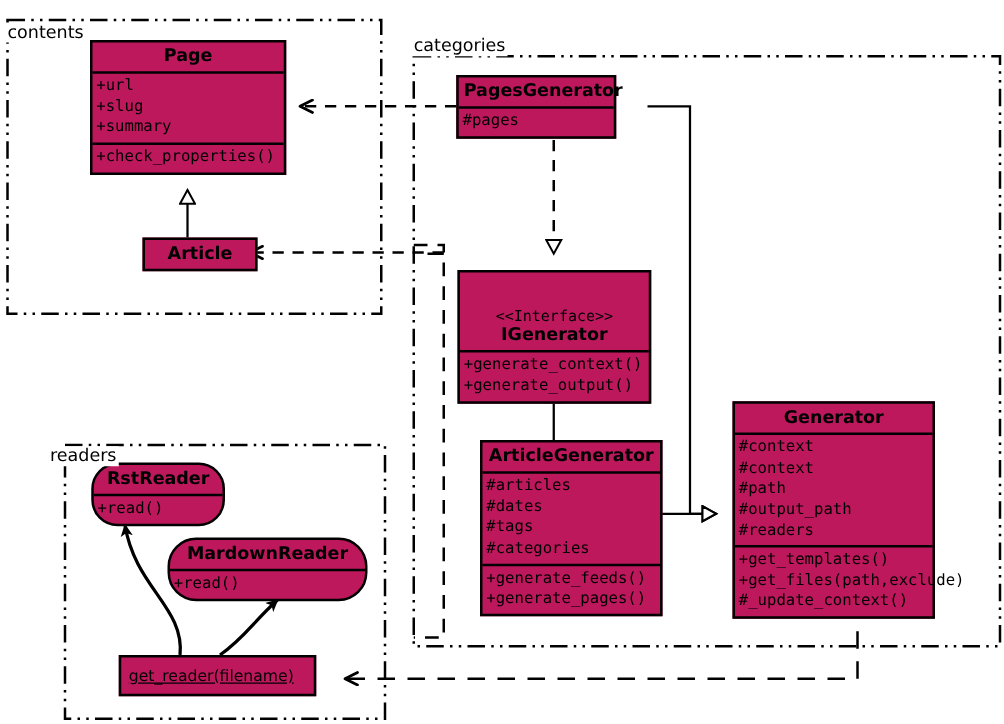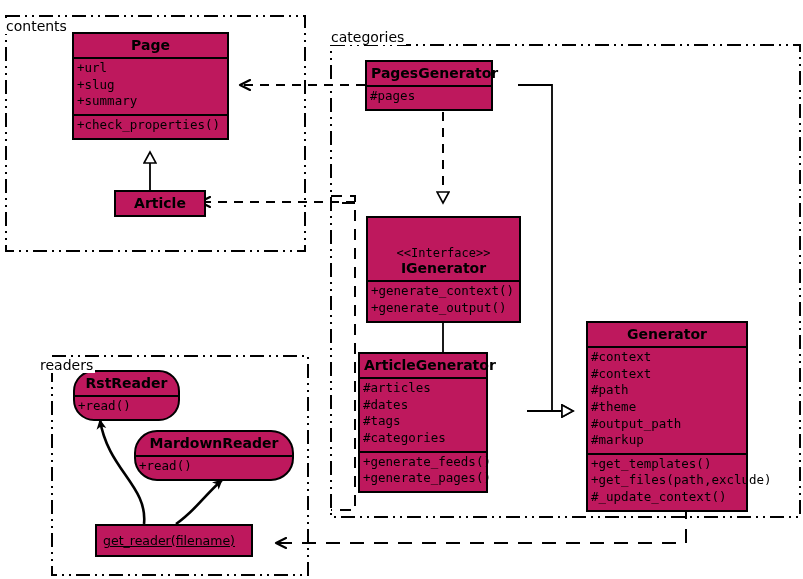--- a/index.html
+++ b/index.html
@@ -169,43 +169,42 @@
     <div class="uml-name" style="padding-top:4px;margin-top:24px;">
       <div class="uml-stereotype">&lt;&lt;Interface&gt;&gt;</div>
       <div>IGenerator</div>
     </div>
     <div class="uml-compartment">
       <div class="uml-member">+generate_context()</div>
       <div class="uml-member">+generate_output()</div>
     </div>
   </div>
 
-  <div class="uml-class" style="left:358px; top:352px; width:130px;">
+  <div class="uml-class" style="left:384px; top:352px; width:146px;">
     <div class="uml-name">ArticleGenerator</div>
     <div class="uml-compartment">
       <div class="uml-member">#articles</div>
       <div class="uml-member">#dates</div>
       <div class="uml-member">#tags</div>
       <div class="uml-member">#categories</div>
     </div>
     <div class="uml-compartment">
       <div class="uml-member">+generate_feeds()</div>
       <div class="uml-member">+generate_pages()</div>
     </div>
   </div>
 
   <div class="uml-class" style="left:586px; top:321px; width:162px;">
     <div class="uml-name">Generator</div>
     <div class="uml-compartment">
       <div class="uml-member">#context</div>
       <div class="uml-member">#context</div>
       <div class="uml-member">#path</div>
-      <div class="uml-member">#theme</div>
       <div class="uml-member">#output_path</div>
-      <div class="uml-member">#markup</div>
+      <div class="uml-member">#readers</div>
     </div>
     <div class="uml-compartment">
       <div class="uml-member">+get_templates()</div>
       <div class="uml-member">+get_files(path,exclude)</div>
       <div class="uml-member">#_update_context()</div>
     </div>
   </div>
 
   <div class="uml-class" style="left:73px; top:370px; width:107px;border-radius:21px;">
     <div class="uml-name">RstReader</div>

